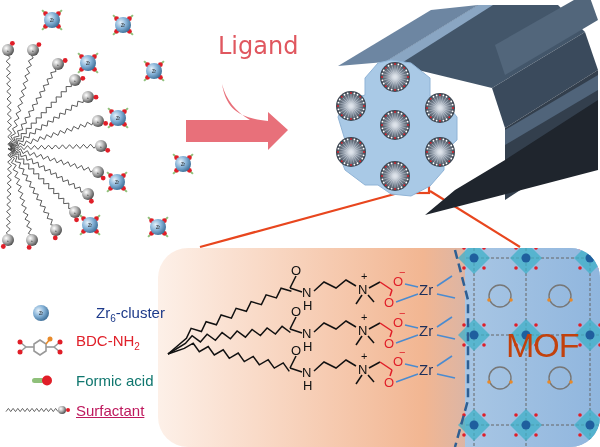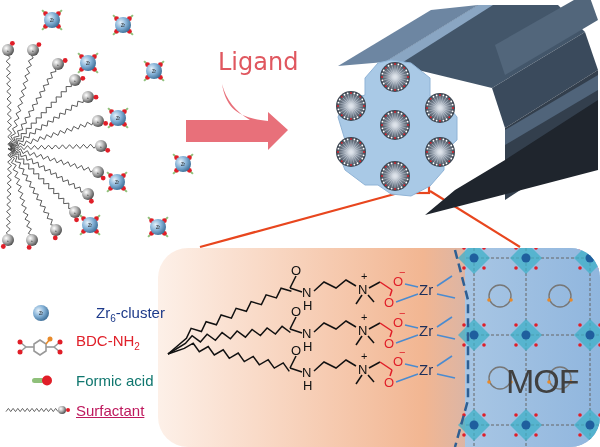--- a/index.html
+++ b/index.html
@@ -1,20 +1,20 @@
 <!DOCTYPE html>
 <html><head>
 <meta charset="utf-8">
 <style>
   html, body { margin:0; padding:0; background:#ffffff; }
   body { width:600px; height:447px; position:relative; overflow:hidden; font-family:"Liberation Sans", sans-serif; }
   #stage { position:absolute; left:0; top:0; width:600px; height:447px; }
   .legend-label { position:absolute; font-size:15px; font-family:"Liberation Sans", sans-serif; }
-  .ligand-label { position:absolute; left:218px; top:48px; font-size:24px; color:#e0575f; font-family:"DejaVu Sans", sans-serif; }
-  .mof-label { position:absolute; left:506px; top:326px; font-size:34px; color:#404040; font-family:"Liberation Sans", sans-serif; letter-spacing:-1px;margin-top:36px; }
+  .ligand-label { position:absolute; left:218px; top:32px; font-size:24px; color:#e0575f; font-family:"DejaVu Sans", sans-serif; }
+  .mof-label { position:absolute; left:506px; top:326px; font-size:34px; color:#c2410c; font-family:"Liberation Sans", sans-serif; letter-spacing:-1px; }
 </style>
 </head>
 <body>
 
 <svg id="stage" width="600" height="447" viewBox="0 0 600 447">
   <defs>
     <radialGradient id="gSphere" cx="35%" cy="35%" r="70%">
       <stop offset="0%" stop-color="#ffffff"></stop>
       <stop offset="45%" stop-color="#b8b8b8"></stop>
       <stop offset="100%" stop-color="#4a4a4a"></stop>

